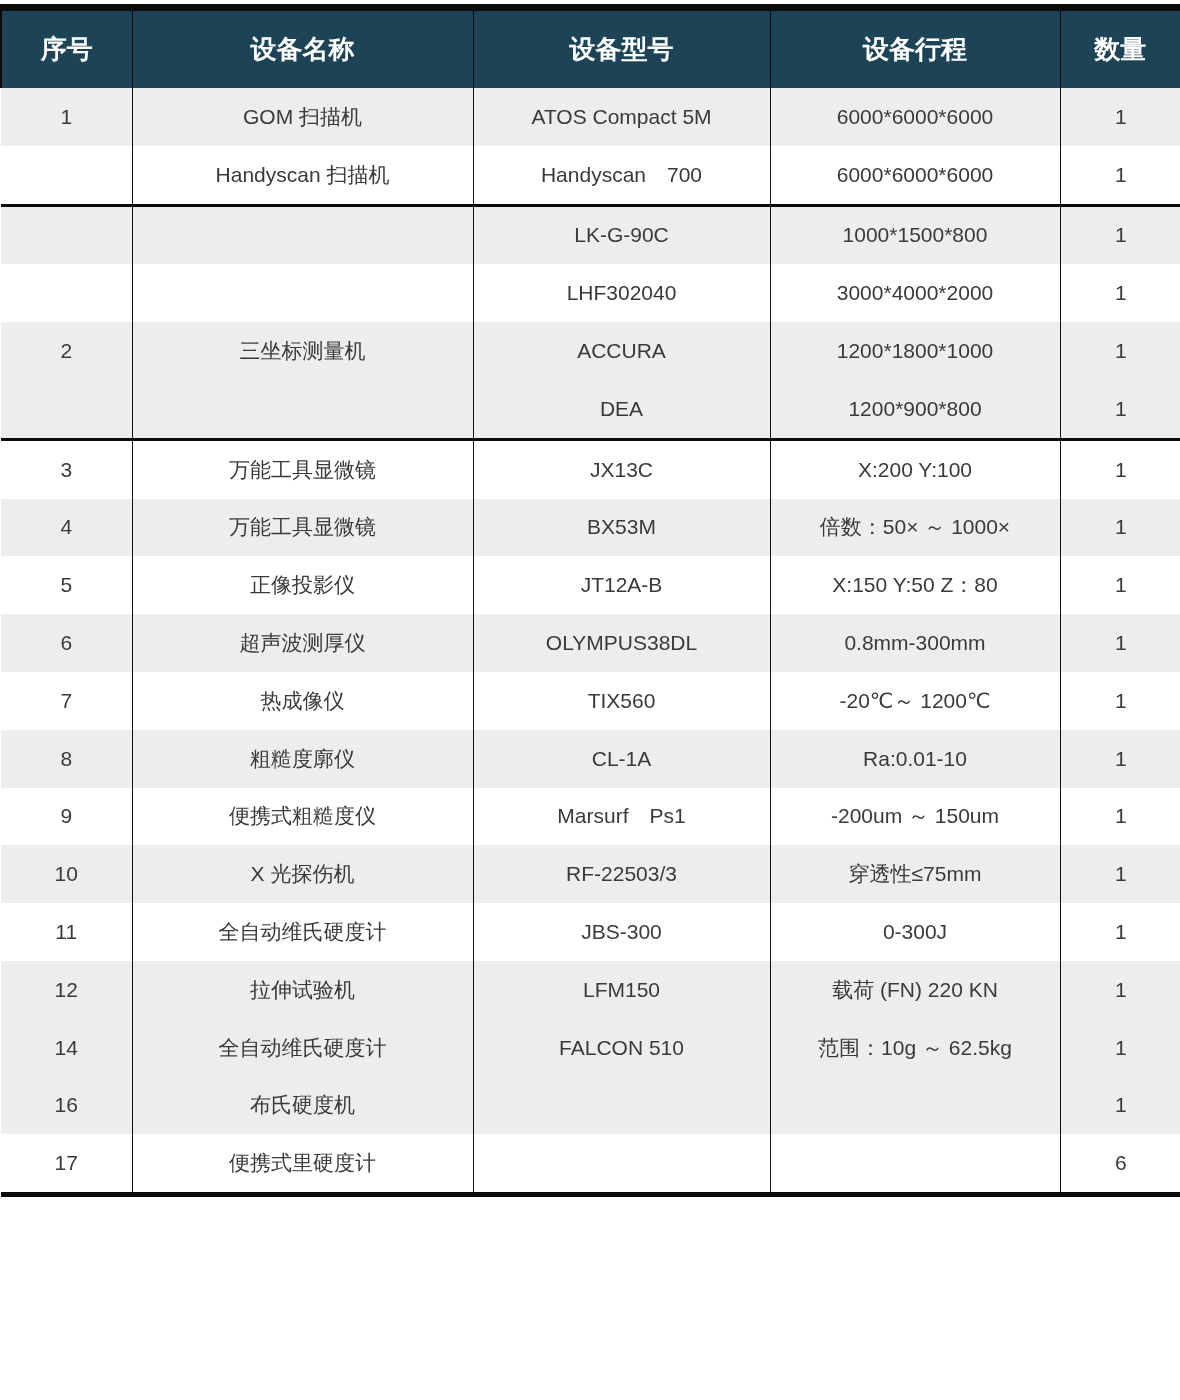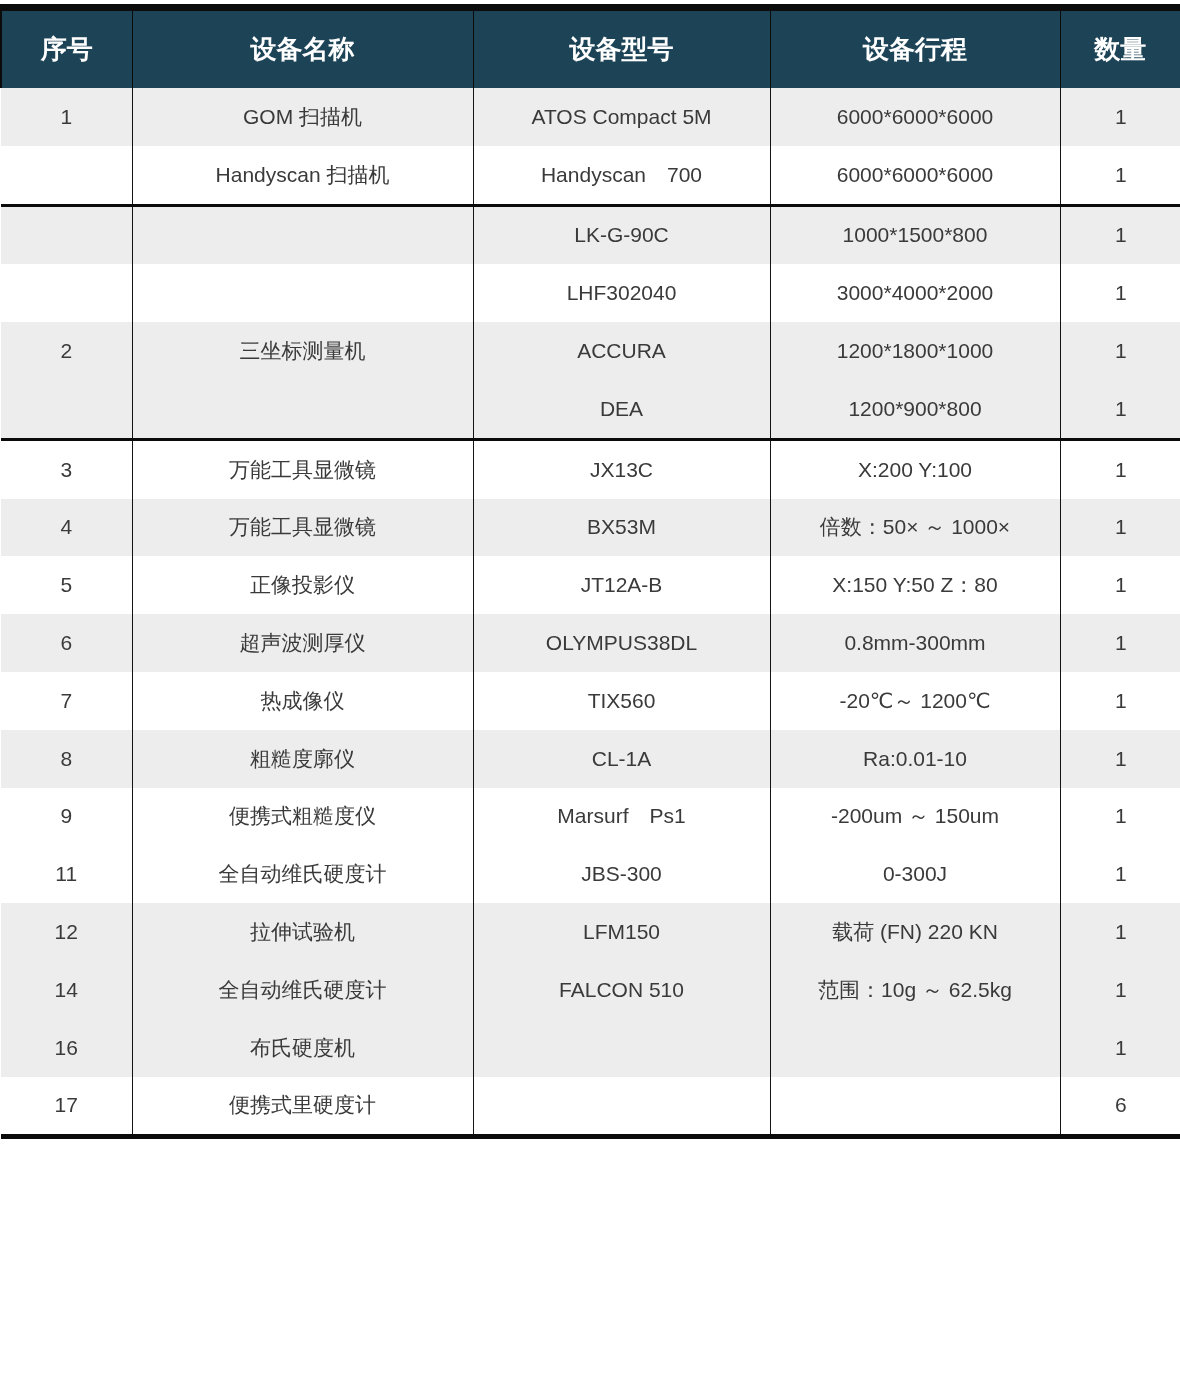--- a/index.html
+++ b/index.html
@@ -160,20 +160,27 @@
           <td>Ra:0.01-10</td>
           <td>1</td>
         </tr>
         <tr class="white">
           <td>9</td>
           <td>便携式粗糙度仪</td>
           <td>Marsurf　Ps1</td>
           <td>-200um ～ 150um</td>
           <td>1</td>
         </tr>
+        <tr class="gray">
+          <td>10</td>
+          <td>X 光探伤机</td>
+          <td>RF-22503/3</td>
+          <td>穿透性≤75mm</td>
+          <td>1</td>
+        </tr>
         <tr class="white">
           <td>11</td>
           <td>全自动维氏硬度计</td>
           <td>JBS-300</td>
           <td>0-300J</td>
           <td>1</td>
         </tr>
         <tr class="gray">
           <td>12</td>
           <td>拉伸试验机</td>

